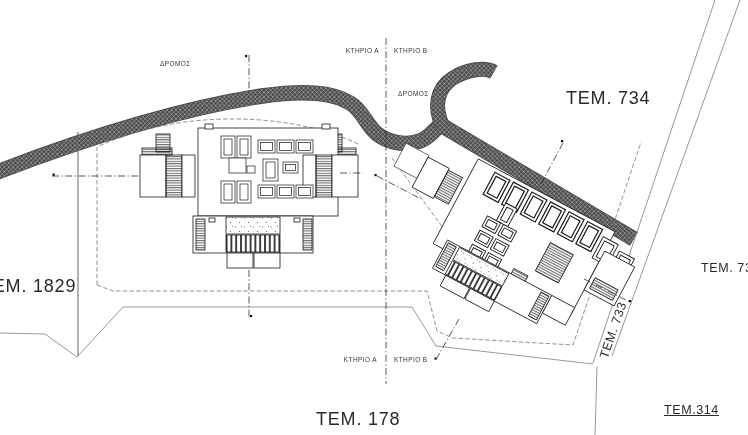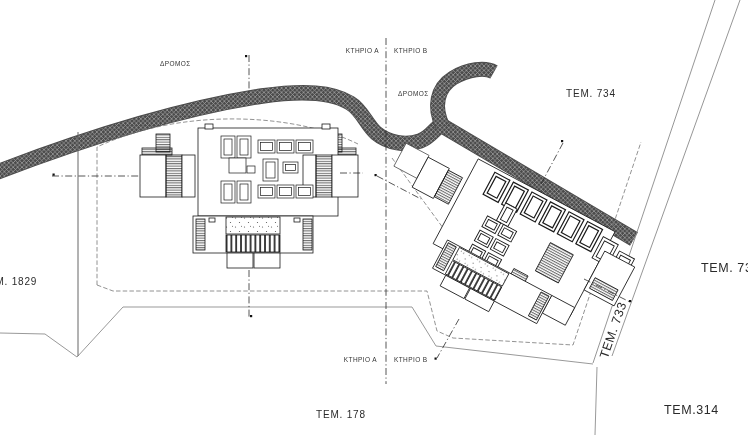--- a/index.html
+++ b/index.html
@@ -1,21 +1,21 @@
 <!DOCTYPE html>
 <html><head>
 <meta charset="utf-8">
 <style>
   html,body{margin:0;padding:0;background:#fff;overflow:hidden;}
   #canvas{position:relative;width:748px;height:435px;background:#ffffff;overflow:hidden;
           font-family:"Liberation Sans", sans-serif;}
   #plan-svg{position:absolute;left:0;top:0;}
   .lbl{position:absolute;color:#1c1c1c;white-space:nowrap;line-height:1;}
   .lbl-sm{font-size:6.5px;letter-spacing:0.4px;color:#333;}
-  .lbl-lg{font-size:10px;letter-spacing:0.8px;color:#2a2a2a;}
+  .lbl-lg{font-size:18px;letter-spacing:0.8px;color:#2a2a2a;}
   .lbl-md{font-size:12.5px;letter-spacing:0.6px;color:#2a2a2a;}
   .rot733{transform:rotate(-71deg);transform-origin:center center;}
   .ra{text-align:right;width:42px;}
 </style>
 </head>
 <body>
 
 <div id="canvas">
 
 <svg id="plan-svg" width="748" height="435" viewBox="0 0 748 435">
@@ -221,18 +221,18 @@
 <div class="lbl lbl-lg" style="left:566px;top:89px;">ΤΕΜ. 734</div>
 
 <div class="lbl lbl-lg" style="left:-19px;top:277px;">ΤΕΜ. 1829</div>
 
 <div class="lbl lbl-md rot733" style="left:584px;top:324px;">ΤΕΜ. 733</div>
 
 <div class="lbl lbl-md" style="left:701px;top:262px;">ΤΕΜ. 732</div>
 
 <div class="lbl lbl-lg" style="left:316px;top:410px;">ΤΕΜ. 178</div>
 
-<div class="lbl lbl-md" style="left:664px;top:404px;">ΤΕΜ.314</div>
+<div class="lbl lbl-md" style="left:664px;top:404px;text-decoration:underline;">ΤΕΜ.314</div>
 
 <div class="lbl lbl-sm ra" style="left:335px;top:357px;">ΚΤΗΡΙΟ Α</div>
 <div class="lbl lbl-sm" style="left:394px;top:357px;">ΚΤΗΡΙΟ Β</div>
 
 </div>
 
 </body></html>

